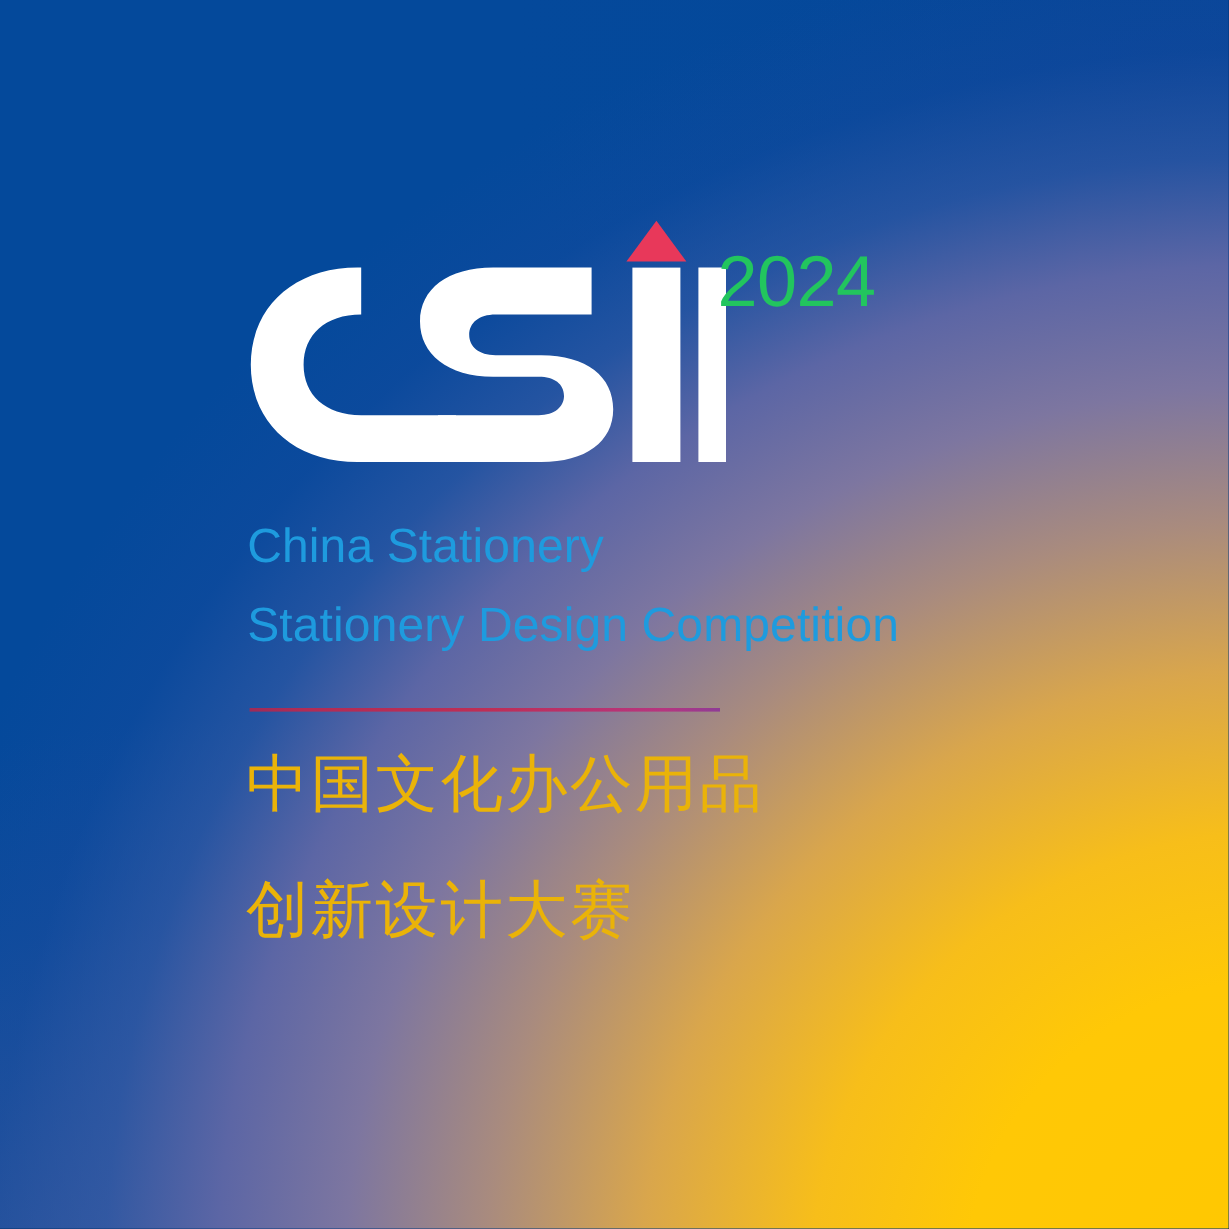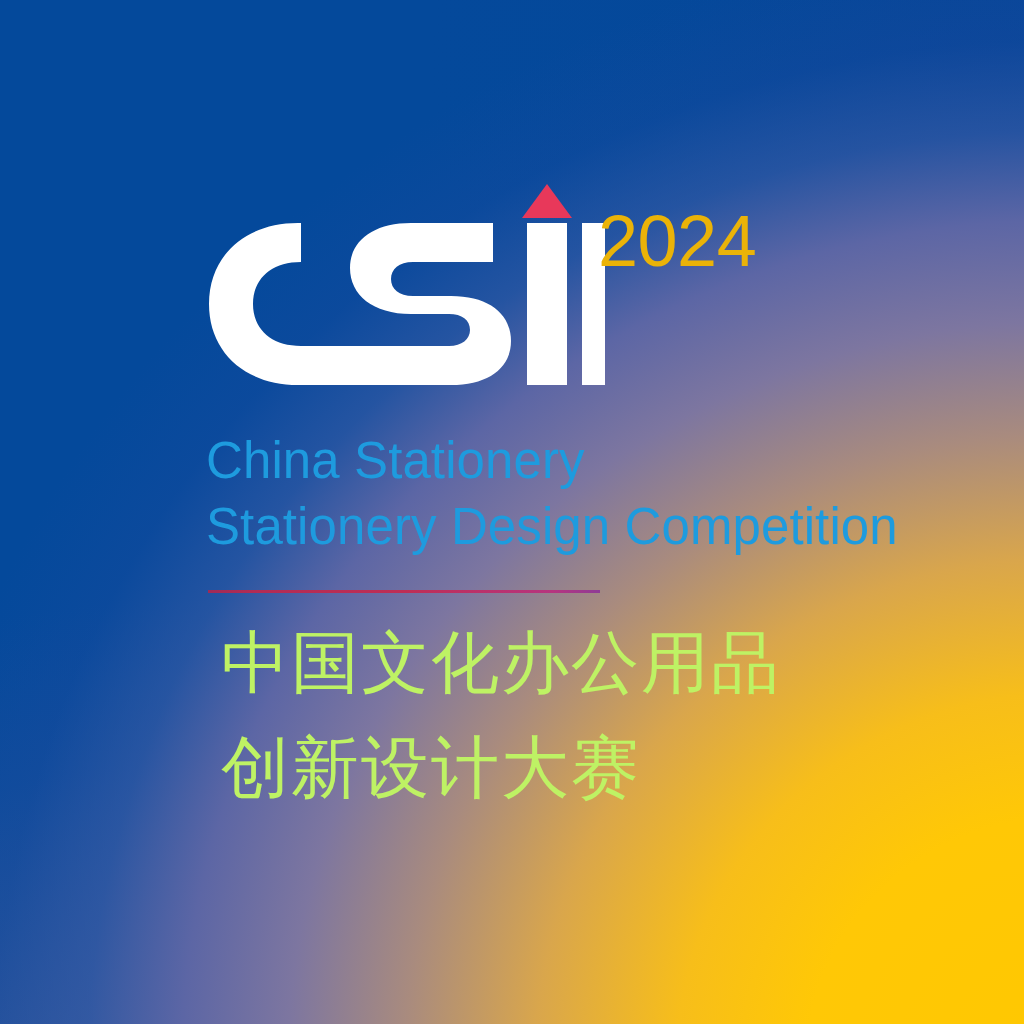--- a/index.html
+++ b/index.html
@@ -81,34 +81,34 @@
     top: 0;
     width: 400px;
     height: 215px;
   }
   .logo-mark svg { display: block; }
 
   .logo-year {
     position: absolute;
     left: 393px;
     top: 27px;
-    font-size: 72px;
+    font-size: 60px;
     line-height: 1;
     font-weight: 300;
     letter-spacing: -0.5px;
-    color: #eab308;
+    color: #22c55e;
     white-space: nowrap;
   }
 
   
   .en-line {
     position: absolute;
     left: 1px;
     color: #1E9BDE;
-    font-size: 51px;
+    font-size: 40px;
     line-height: 1;
     font-weight: 400;
     letter-spacing: 0.1px;
     white-space: nowrap;
   }
   .en-line-1 { top: 435px; }
   .en-line-2 { top: 501px; }
 
   
   .divider {
@@ -121,23 +121,23 @@
         #9E2B58 0%,
         #B22C55 12%,
         #BE2E55 50%,
         #B6357F 88%,
         #8E3C96 100%);
   }
 
   
   .cn-line {
     position: absolute;
-    left: 16px;
-    color: #bef264;
-    font-size: 68px;
+    left: 0px;
+    color: #eab308;
+    font-size: 52px;
     line-height: 1;
     font-weight: 500;
     letter-spacing: 2px;
     white-space: nowrap;
     font-family: "Liberation Sans", "DejaVu Sans", sans-serif;
   }
   .cn-line-1 { top: 628px; }
   .cn-line-2 { top: 722px; margin-top: 11px; }
 </style>
 </head>

